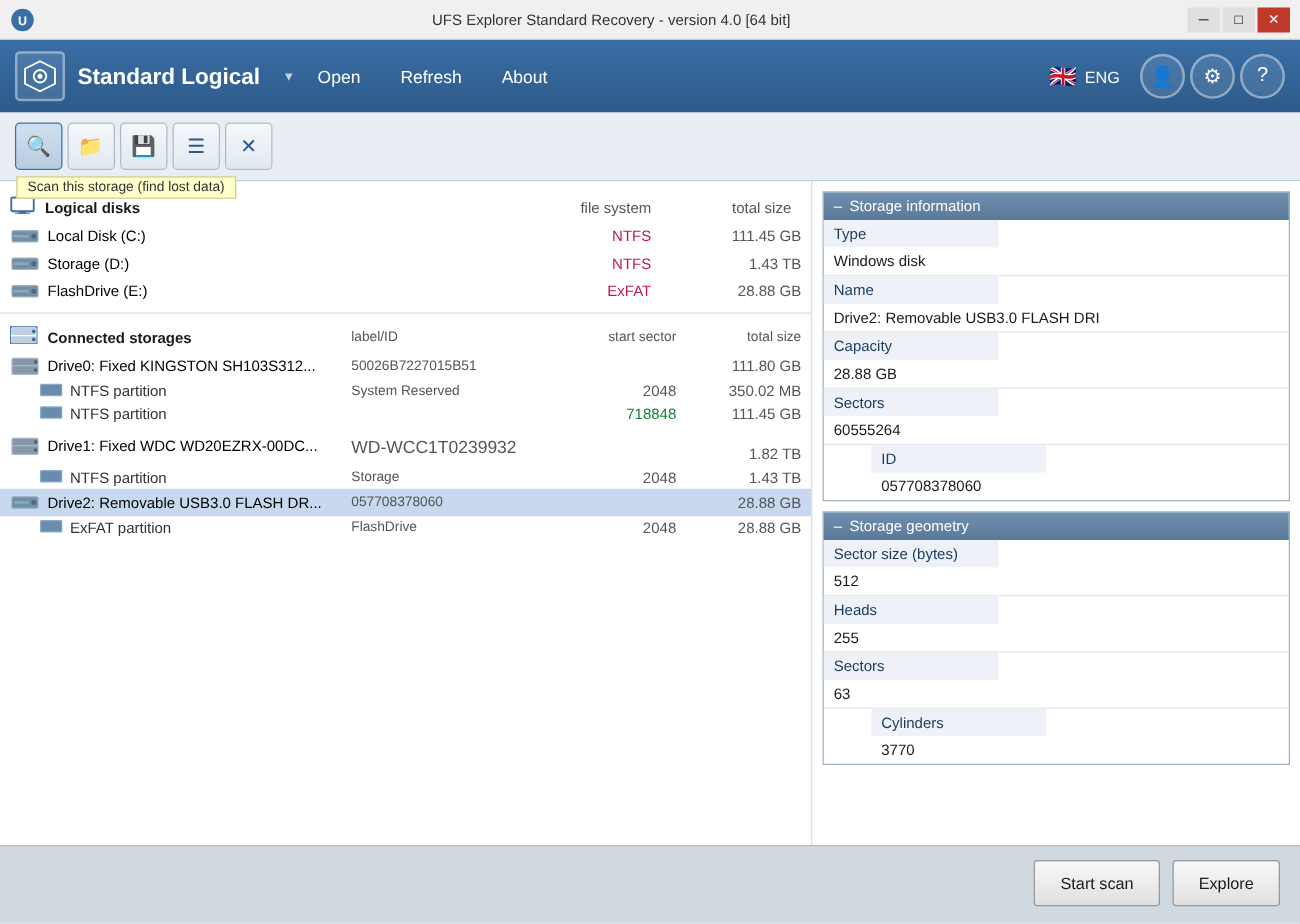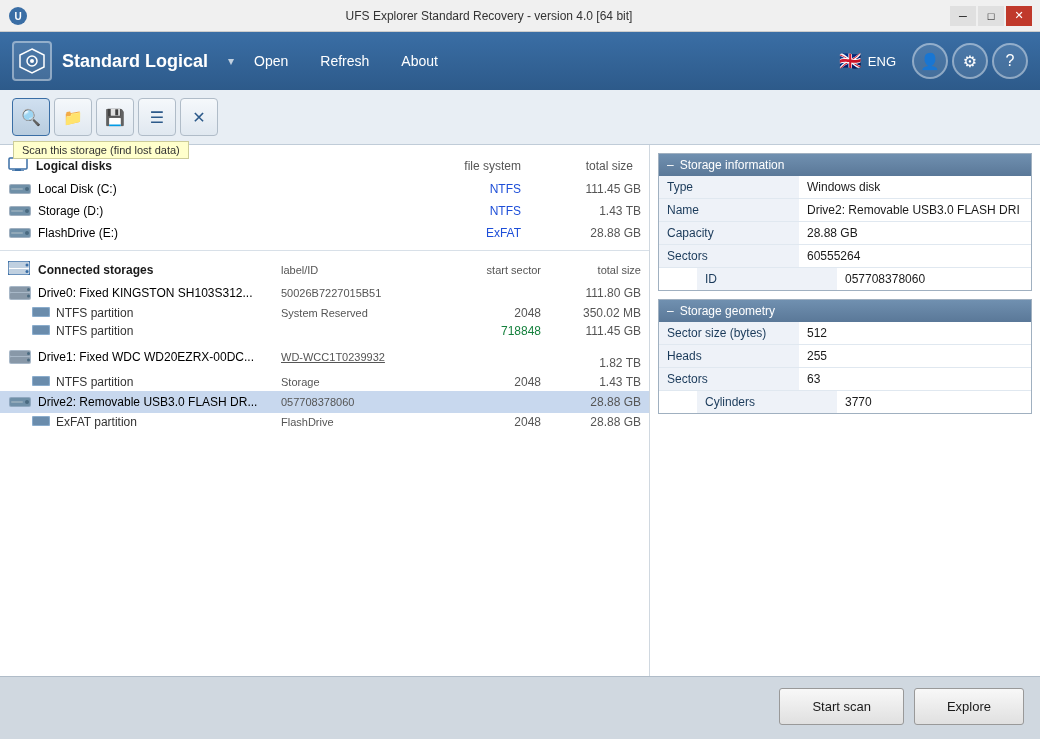--- a/index.html
+++ b/index.html
@@ -128,21 +128,21 @@
     .drive-row {
       display: flex;
       align-items: center;
       padding: 3px 8px;
       cursor: pointer;
       font-size: 12px;
     }
     .drive-row.selected { background: #c8d8ee; }
     .drive-icon { width: 24px; height: 16px; display: flex; align-items: center; justify-content: center; margin-right: 6px; flex-shrink: 0; }
     .drive-label { flex: 1; }
-    .drive-fs { width: 120px; text-align: right; padding-right: 40px; color: #1d4ed8; }
+    .drive-fs { width: 120px; text-align: right; padding-right: 40px; color: #be185d; }
     .drive-size { width: 80px; text-align: right; color: #555; }
 
     .partition-row {
       display: flex;
       align-items: center;
       padding: 2px 8px 2px 32px;
       cursor: pointer;
       font-size: 12px;
     }
 
@@ -165,20 +165,21 @@
       padding: 4px 8px;
       font-size: 12px;
       display: flex;
       align-items: center;
       gap: 6px;
     }
     .info-header .toggle { cursor: pointer; }
     .info-row {
       display: flex;
       border-bottom: 1px solid #e0e8f0;
+      flex-direction: column;
     }
     .info-row:last-child { border-bottom: none; padding-left: 38px; }
     .info-key {
       width: 140px;
       padding: 4px 8px;
       color: #1a3a5a;
       background: #eef2f8;
       flex-shrink: 0;
       font-size: 12px;
     }
@@ -194,21 +195,21 @@
       height: 60px;
       background: #d0d8e0;
       display: flex;
       align-items: center;
       justify-content: flex-end;
       padding: 0 16px;
       gap: 10px;
       border-top: 1px solid #b0bcc8;
     }
     .bottom-btn {
-      padding: 10px 32px;
+      padding: 10px 20px;
       background: linear-gradient(180deg, #f8f8f8 0%, #e0e0e0 100%);
       border: 1px solid #999;
       border-radius: 3px;
       font-size: 13px;
       cursor: pointer;
       color: #1a1a1a;
       font-weight: 500;
     }
 
     
@@ -403,21 +404,21 @@
       <div class="drive-icon">
         <svg width="22" height="14" viewBox="0 0 22 14">
           <rect x="0" y="0" width="22" height="14" rx="2" fill="#a8b8c8"></rect>
           <rect x="1" y="1" width="20" height="5" rx="1" fill="#8898a8"></rect>
           <rect x="1" y="7" width="20" height="6" rx="1" fill="#8898a8"></rect>
           <circle cx="19.5" cy="3.5" r="1.5" fill="#4a6a80"></circle>
           <circle cx="19.5" cy="10" r="1.5" fill="#4a6a80"></circle>
         </svg>
       </div>
       <span class="drive-label" style="max-width:260px;overflow:hidden;text-overflow:ellipsis;white-space:nowrap;">Drive1: Fixed WDC WD20EZRX-00DC...</span>
-      <span style="width:180px;padding-right:8px;color:#555;font-size:11px;text-decoration:underline;">WD-WCC1T0239932</span>
+      <span style="width:180px;padding-right:8px;color:#555;font-size:14px;">WD-WCC1T0239932</span>
       <span style="width:100px;text-align:right;padding-right:20px;color:#555;"></span>
       <span style="width:80px;text-align:right;color:#555;margin-top:13px;">1.82 TB</span>
     </div>
     <div class="partition-row">
       <div style="width:18px;height:14px;margin-right:6px;flex-shrink:0;">
         <svg width="18" height="12" viewBox="0 0 18 12">
           <rect x="0" y="1" width="18" height="10" rx="1" fill="#8aaccc"></rect>
           <rect x="1" y="2" width="16" height="8" rx="1" fill="#6a8cac"></rect>
         </svg>
       </div>

